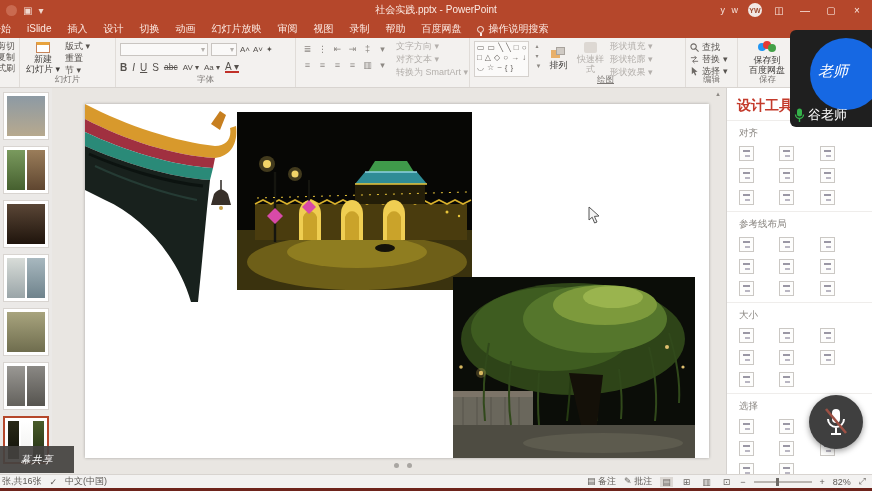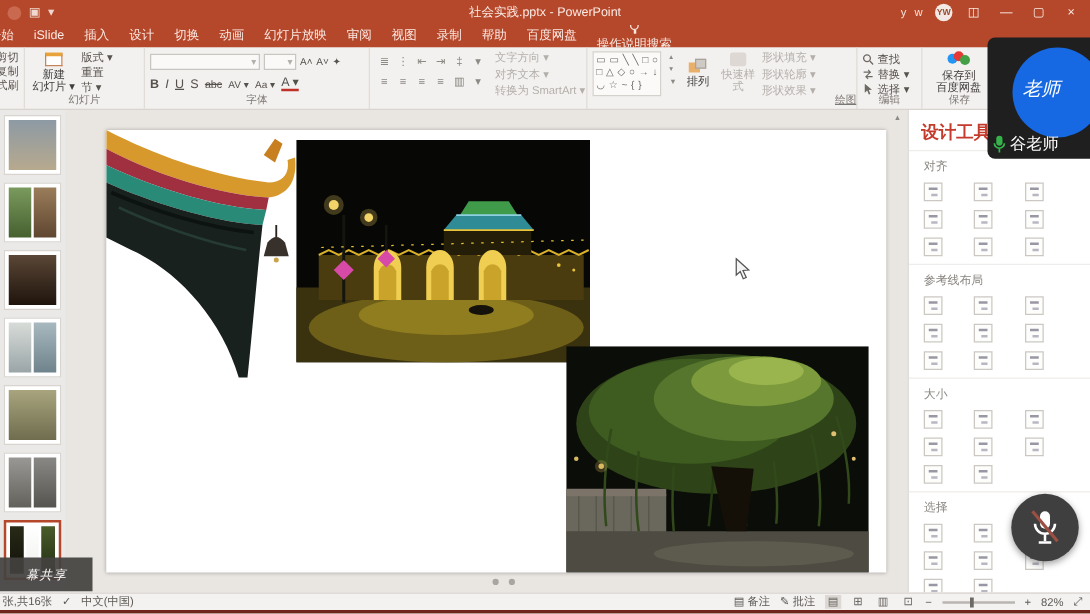--- a/index.html
+++ b/index.html
@@ -15,21 +15,21 @@
   .title-text { position:absolute; left:0; right:0; text-align:center; font-size:10px; color:#fbeae3; pointer-events:none; }
   .win-cluster { margin-left:auto; display:flex; align-items:center; gap:8px; padding-right:6px; z-index:2; }
   .user-short { font-size:9px; letter-spacing:2px; }
   .avatar { width:14px; height:14px; border-radius:50%; background:#f2e8e4; color:#9c4a30; font-size:7px; font-weight:bold; display:flex; align-items:center; justify-content:center; }
   .winbtn { width:18px; text-align:center; font-size:10px; color:#fbeae3; }
 
   
   .tabrow { position:absolute; left:0; top:20px; width:872px; height:18px; background:#b5472b; display:flex; align-items:center; overflow:hidden; }
   .tab { flex:none; padding:0 8px; line-height:18px; font-size:10px; color:#fce9e2; white-space:nowrap; }
   .tab:first-child { margin-left:-17px; }
-  .tellme { display:flex; align-items:center; gap:4px; padding:0 8px; color:#fce9e2; font-size:10px; white-space:nowrap;flex-direction:column; }
+  .tellme { display:flex; align-items:center; gap:4px; padding:0 8px; color:#fce9e2; font-size:10px; white-space:nowrap; }
   .bulb { width:7px; height:7px; border:1px solid #fce9e2; border-radius:50%; position:relative; }
   .bulb::after { content:""; position:absolute; left:2px; top:6px; width:2px; height:3px; background:#fce9e2; }
 
   
   .ribbon { position:absolute; left:0; top:38px; width:796px; height:50px; background:#f3f1ef; border-bottom:1px solid #d8d4d0; display:flex; }
   .rgroup { position:relative; flex:none; height:100%; border-right:1px solid #e0dcd8; padding:3px 4px 12px; }
   .glabel { position:absolute; left:0; right:0; bottom:1px; text-align:center; font-size:8.5px; color:#7b7774; white-space:nowrap; }
   .btn-big { display:inline-flex; flex-direction:column; align-items:center; justify-content:center; width:38px; height:34px; font-size:9px; color:#3f3c3a; text-align:center; line-height:10px; }
   .mini { font-size:9px; color:#57534f; line-height:12px; white-space:nowrap; }
   .mini.dis, .dis { color:#b3afab; }
@@ -265,21 +265,21 @@
         <div class="btn-big dis" style="width:30px">
           <span class="qstyle-ic"></span>
           <span>快速样式</span>
         </div>
         <div class="txtstack" style="height:36px">
           <div class="mini dis"><span>形状填充</span> <span>▾</span></div>
           <div class="mini dis"><span>形状轮廓</span> <span>▾</span></div>
           <div class="mini dis"><span>形状效果</span> <span>▾</span></div>
         </div>
       </div>
-      <div class="glabel" style="text-align:right; padding-left:56px;text-decoration:underline;">绘图</div>
+      <div class="glabel" style="text-align:center; padding-left:56px;text-decoration:underline;">绘图</div>
     </div>
 
     <div class="rgroup" style="width:52px">
       <div class="stackcol" style="height:36px">
         <div class="editrow">
           <svg width="9" height="9" viewBox="0 0 10 10">
               <circle cx="4" cy="4" r="3" fill="none" stroke="#6d6965" stroke-width="1.2"></circle>
               <line x1="6.5" y1="6.5" x2="9.5" y2="9.5" stroke="#6d6965" stroke-width="1.2"></line>
             </svg>
           <span>查找</span>

